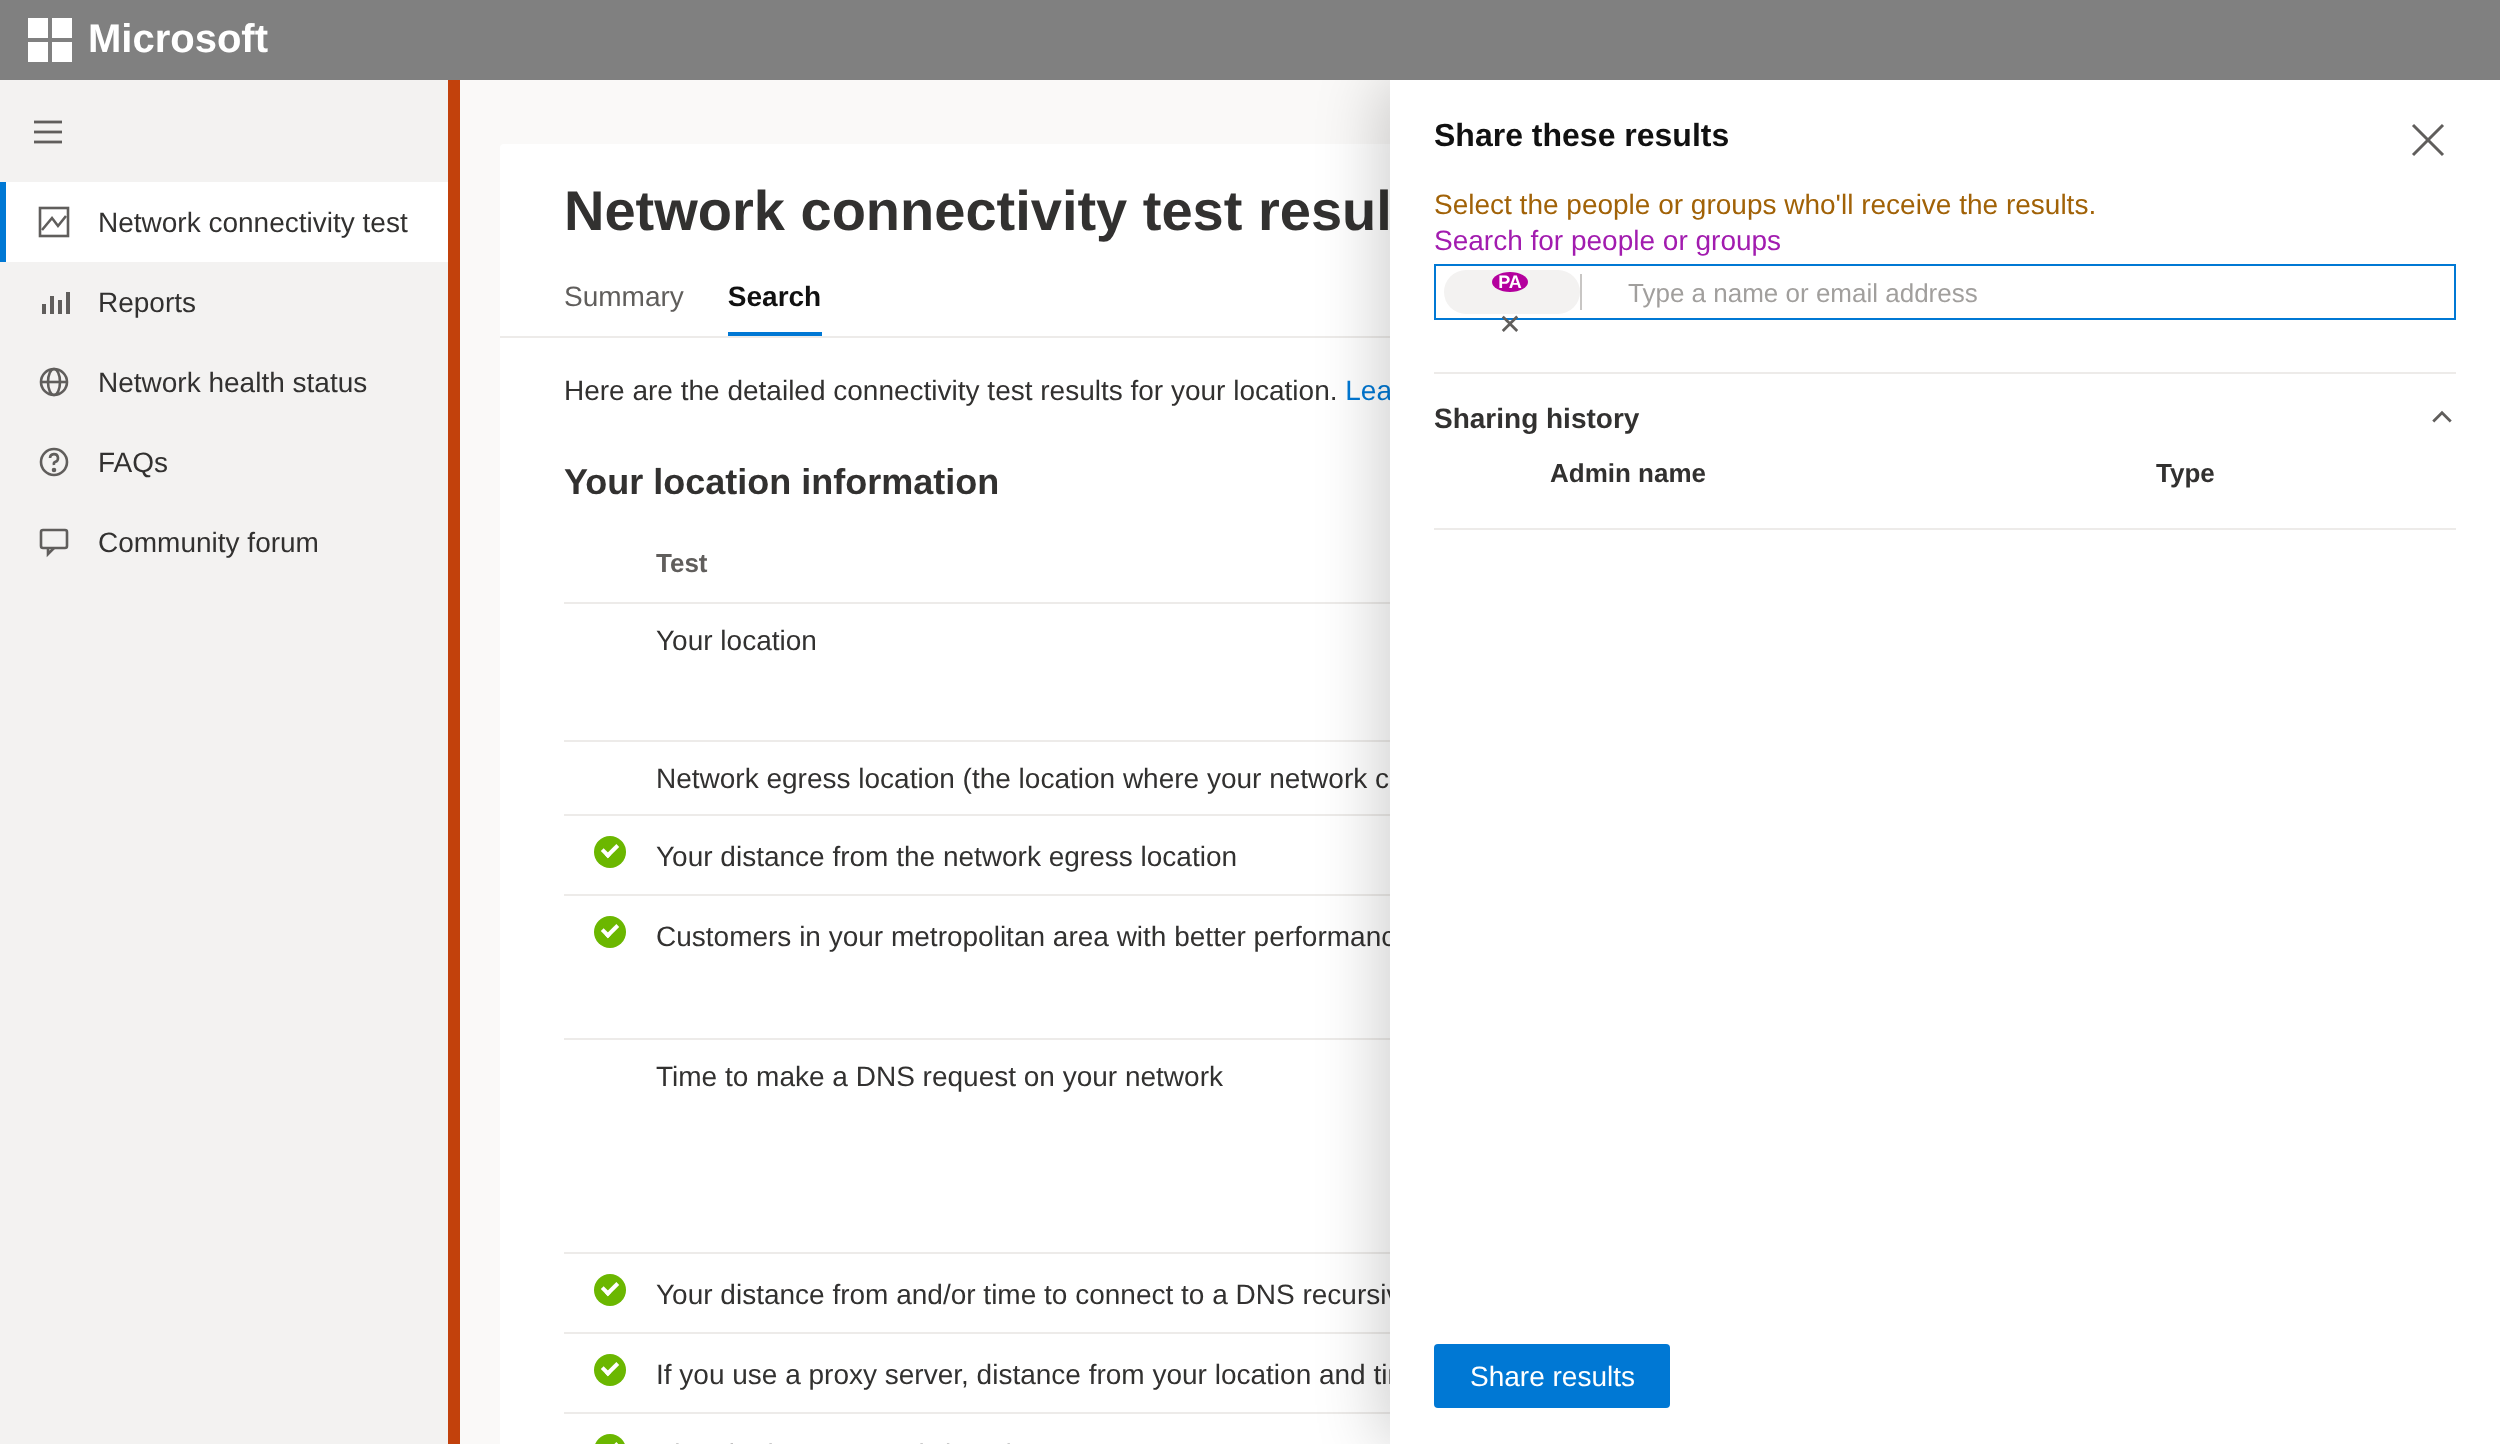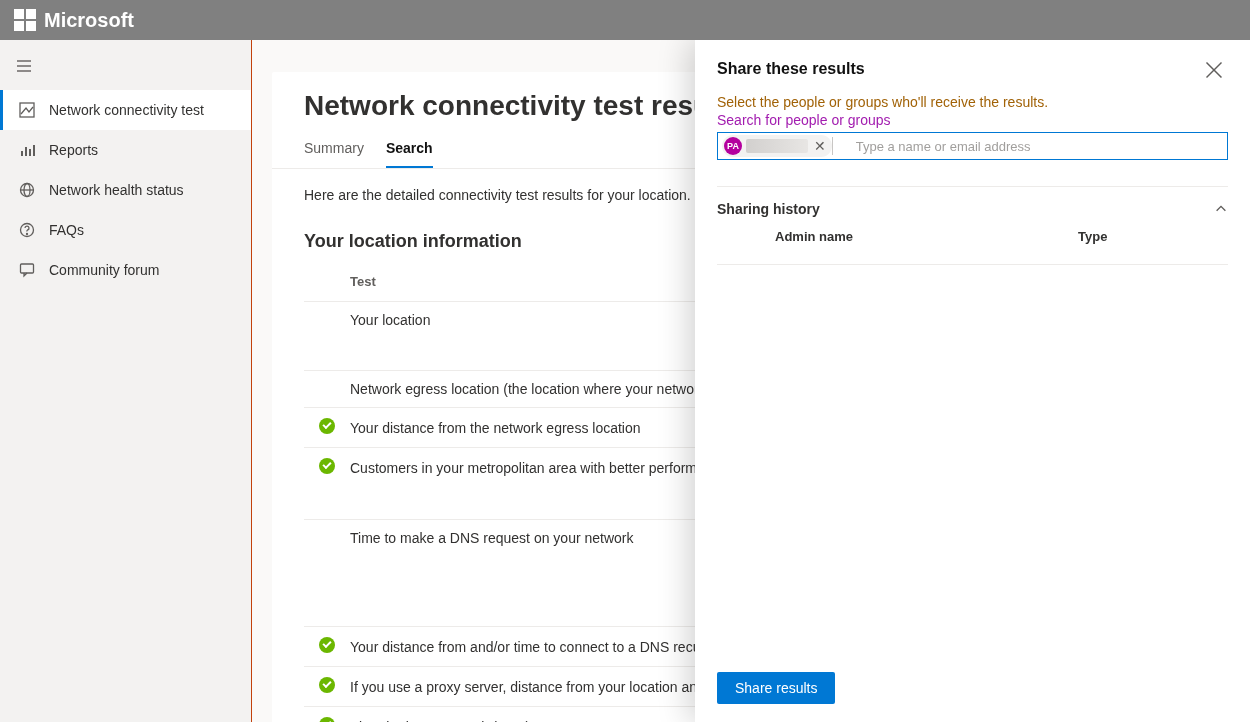--- a/index.html
+++ b/index.html
@@ -3,21 +3,21 @@
   <meta charset="utf-8">
   <style>
     * { box-sizing: border-box; margin: 0; padding: 0; font-family: 'Segoe UI', -apple-system, BlinkMacSystemFont, sans-serif; }
     body { width: 1250px; height: 722px; overflow: hidden; background: #fff; display: flex; flex-direction: column; }
     .topbar { height: 40px; background: #808080; display: flex; align-items: center; padding: 0 14px; color: #fff; }
     .ms-logo { display: flex; align-items: center; gap: 8px; }
     .ms-squares { width: 22px; height: 22px; display: grid; grid-template-columns: 1fr 1fr; grid-template-rows: 1fr 1fr; gap: 2px; }
     .ms-squares div { background: #fff; }
     .ms-text { font-size: 20px; font-weight: 700; text-align: center; }
     .body-layout { flex: 1; display: flex; position: relative; overflow: hidden; }
-    .sidebar { width: 252px; background: #f3f2f1; border-right: 1px solid #c2410c; padding-top: 10px; }
+    .sidebar { width: 230px; background: #f3f2f1; border-right: 6px solid #c2410c; padding-top: 10px; }
     .hamburger { padding: 8px 16px 12px; color: #605e5c; }
     .hamburger svg { width: 16px; height: 16px; }
     .nav-item { display: flex; align-items: center; gap: 14px; height: 40px; padding: 0 16px; color: #323130; font-size: 14px; cursor: pointer; border-left: 3px solid transparent; }
     .nav-item.active { border-left: 3px solid #0078d4; background: #fff; }
     .nav-item .icon-slot { width: 16px; height: 16px; color: #605e5c; display:flex; align-items:center; justify-content:center; }
     .main { flex: 1; background: #faf9f8; padding: 32px 0 0 0; overflow-y: auto; overflow-x: hidden; }
     .main-inner { background: #fff; min-height: 100%; padding: 0; margin-left: 20px; border-top-left-radius: 2px; }
     .page-title { font-size: 28px; font-weight: 600; color: #323130; padding: 18px 32px 0 32px; }
     .tabs { display: flex; gap: 22px; padding: 18px 32px 0 32px; border-bottom: 1px solid #edebe9; }
     .tab { padding-bottom: 10px; font-size: 14px; color: #605e5c; font-weight: 400; cursor: pointer; border-bottom: 2px solid transparent; }
@@ -35,21 +35,21 @@
     .big-row td { padding-top: 10px; padding-bottom: 80px; }
     
     .panel-shadow { position: absolute; top: 0; right: 0; bottom: 0; width: 555px; background: #fff; box-shadow: -6px 0 30px rgba(0,0,0,0.18); display: flex; flex-direction: column; }
     .panel-header { display:flex; align-items:flex-start; justify-content:space-between; padding: 20px 26px 0 22px; }
     .panel-title { font-size: 16px; font-weight: 700; color: #111; }
     .close-x { width: 20px; height: 20px; color: #605e5c; cursor: pointer; }
     .panel-body { padding: 10px 22px 16px 22px; flex: 1; overflow: auto; }
     .panel-desc { font-size: 14px; color: #a16207; margin-top: 4px; }
     .field-label { font-size: 14px; color: #a21caf; margin-top: 2px; margin-bottom: 4px; }
     .people-box { border: 1px solid #0078d4; padding: 3px 4px; display: flex; align-items: center; gap: 0; height: 28px; }
-    .pill { display: flex; align-items: center; gap: 4px; background: #f3f2f1; border-radius: 12px; padding: 1px 4px 1px 2px; font-size: 12px; color: #323130; height: 22px; }
+    .pill { display: flex; align-items: center; gap: 4px; background: #f3f2f1; border-radius: 12px; padding: 1px 4px 1px 2px; font-size: 12px; color: #323130; height: 22px; flex-direction: column; }
     .pill-avatar { width: 18px; height: 18px; border-radius: 50%; background: #a4262c; color: #fff; font-size: 9px; display:flex; align-items:center; justify-content:center; font-weight:600; background: #b4009e; }
     .pill-name-blur { width: 62px; height: 14px; background: linear-gradient(90deg,#d2d0ce 0%,#e8e6e4 100%); border-radius: 2px; filter: blur(0.5px); }
     .pill-x { color: #605e5c; font-size: 14px; padding: 0 2px; cursor: pointer; }
     .people-input { flex: 1; border: none; outline: none; font-size: 13px; padding-left: 23px; border-left: 1px solid #c8c6c4; height: 18px; color: #111; }
     .people-input::placeholder { color: #a19f9d; }
     .divider { height: 1px; background: #edebe9; margin-top: 26px; }
     .history-hdr { display:flex; align-items:center; justify-content:space-between; padding-top: 14px; cursor:pointer; }
     .history-title { font-size: 14px; font-weight: 600; color: #323130; }
     .chevron-up { width: 14px; height: 14px; color: #605e5c; transform: rotate(180deg); }
     .history-cols { display: flex; margin-top: 12px; border-bottom: 1px solid #edebe9; padding-bottom: 20px; }

